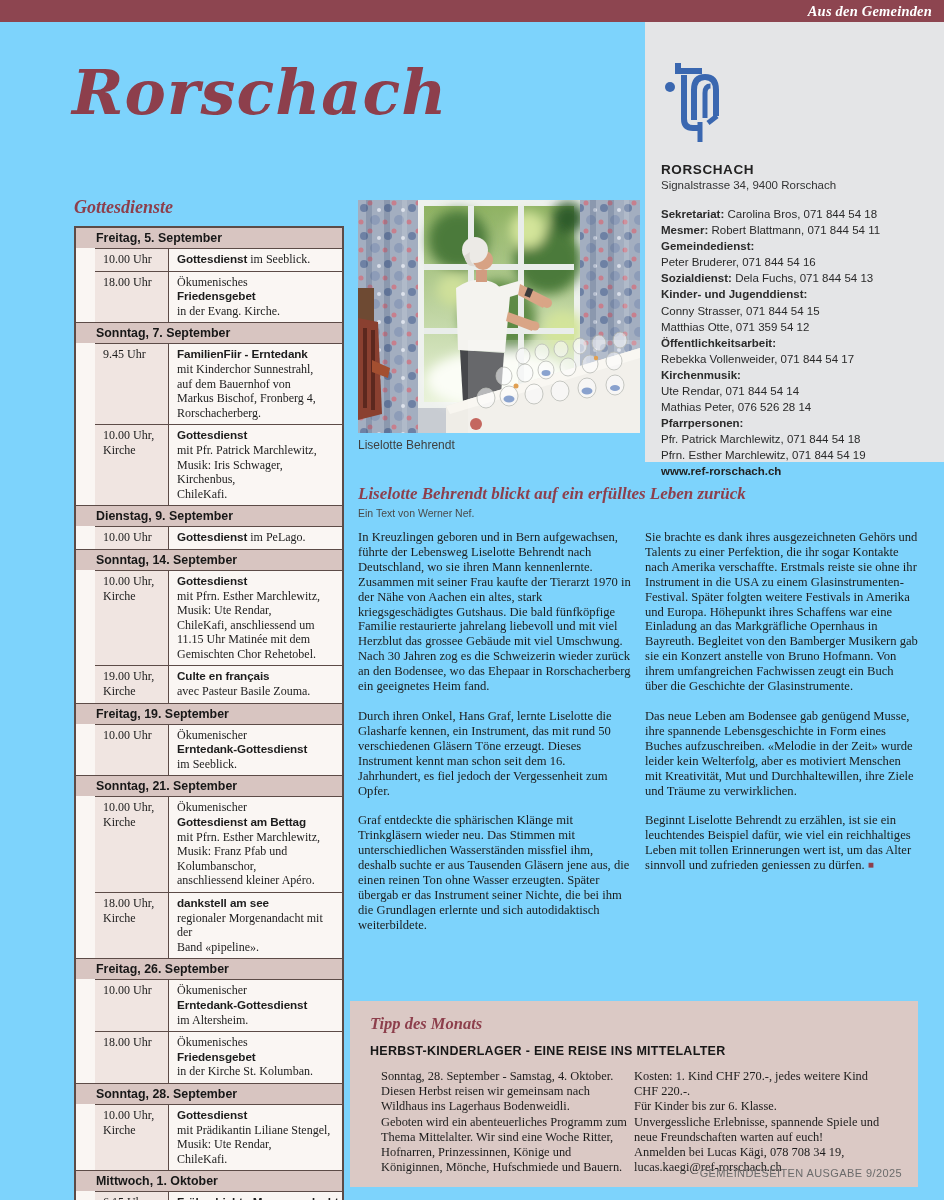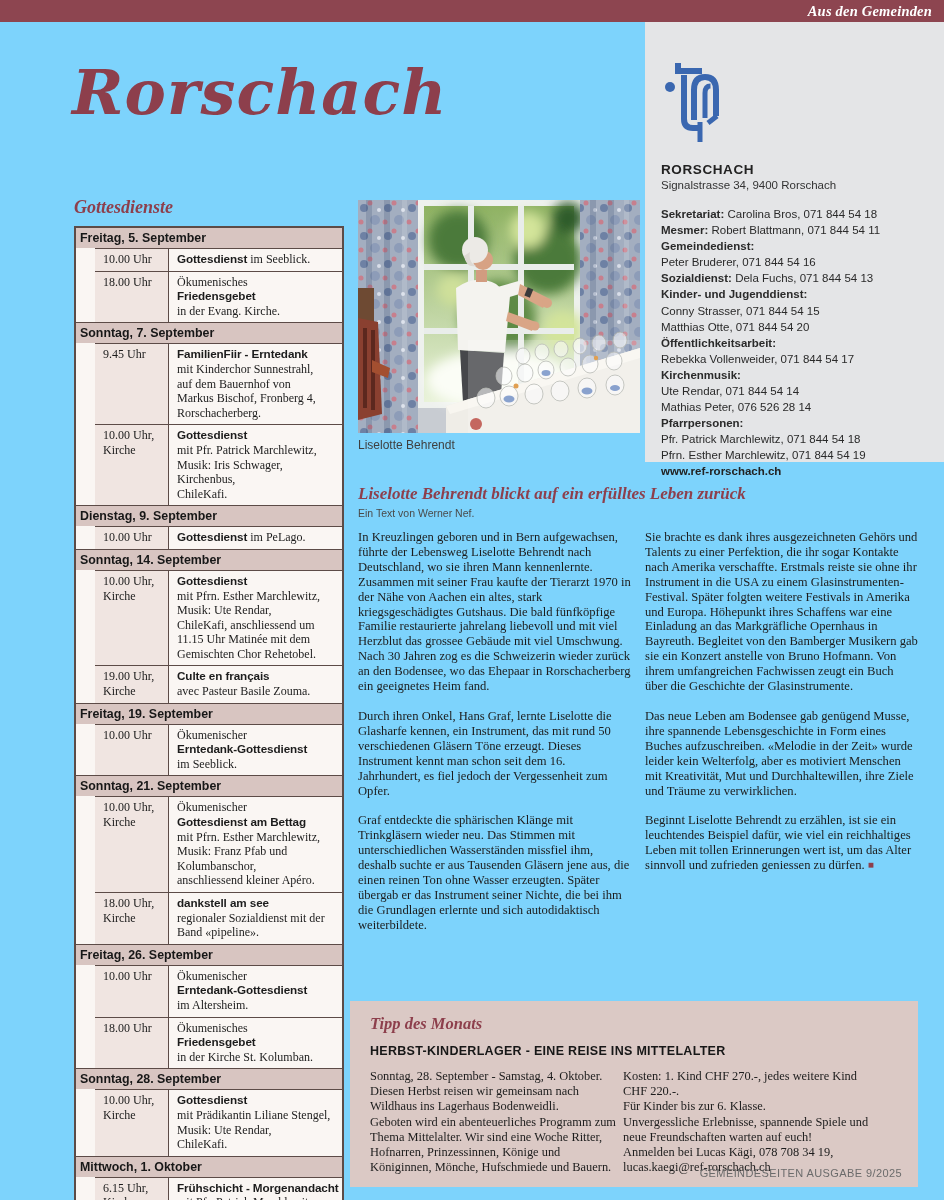--- a/index.html
+++ b/index.html
@@ -24,21 +24,21 @@
   .sb-contacts{margin-top:15px;font-size:11.5px;line-height:1.4;color:#2a2a2a;}
   .sb-line b{font-weight:bold;}
   .sb-web{font-weight:bold;font-size:11.5px;color:#222;margin-top:1px;}
 
   
   .services-h{position:absolute;left:74px;top:197px;font-family:"Liberation Serif",serif;
           font-weight:bold;font-style:italic;font-size:18px;color:#8d3f4c;}
   .services{position:absolute;left:74px;top:226px;width:270px;border:2px solid #5c4b47;
           background:#faf6f3;box-sizing:border-box;}
   .row-date{background:#d8c5c1;font-family:"Liberation Sans",sans-serif;font-weight:bold;
-          font-size:12.4px;color:#171717;padding:3px 4px;border-top:1px solid #5c4b47;}
+          font-size:12.4px;color:#171717;padding:3px 20px;border-top:1px solid #5c4b47;}
   .services > :first-child{border-top:none;}
   .row-event{display:flex;border-top:1px solid #5c4b47;margin-left:19px;}
   .cell-time{flex:none;width:74px;background:#f0e5e1;box-sizing:border-box;padding:3px 4px 4px 8px;
           font-size:12px;line-height:14.6px;border-right:1px solid #5c4b47;}
   .cell-desc{flex:1;background:#faf6f3;padding:3px 2px 4px 8px;font-size:12px;line-height:14.6px;}
   .seg-b{font-family:"Liberation Sans",sans-serif;font-weight:bold;font-size:11.7px;letter-spacing:-.1px;}
 
   
   .photo{position:absolute;left:358px;top:200px;width:282px;height:233px;overflow:hidden;background:#c8ccd2;}
   .photo-caption{position:absolute;left:358px;top:438px;font-family:"Liberation Sans",sans-serif;
@@ -55,21 +55,21 @@
   .apar{margin:0 0 15px 0;}
   .endmark{color:#8d3f4c;font-size:10px;vertical-align:1px;}
 
   
   .tipp{position:absolute;left:350px;top:1001px;width:568px;height:186px;background:#dbc9c5;
           box-sizing:border-box;padding:13px 20px;}
   .tipp-title{font-family:"Liberation Serif",serif;font-weight:bold;font-style:italic;
           font-size:16.5px;color:#8d3f4c;}
   .tipp-heading{margin-top:10px;font-family:"Liberation Sans",sans-serif;font-weight:bold;
           font-size:12.5px;letter-spacing:.3px;color:#171717;}
-  .tipp-cols{display:flex;margin-top:11px;}
+  .tipp-cols{display:flex;margin-top:11px;justify-content:center;}
   .tcol{width:253px;font-size:12.4px;line-height:15.2px;color:#1c1c1c;}
   .tpar{margin:0;}
 
   
   .footer{position:absolute;right:42px;top:1167px;font-family:"Liberation Sans",sans-serif;
           font-size:11px;letter-spacing:.4px;color:#6b6b6b;}
 </style>
 </head>
 <body>
 
@@ -98,21 +98,21 @@
     <div class="sb-name">RORSCHACH</div>
     <div class="sb-addr">Signalstrasse 34, 9400 Rorschach</div>
     <div class="sb-contacts">
         <div class="sb-line"><b>Sekretariat:</b><span> Carolina Bros, 071 844 54 18</span></div>
         <div class="sb-line"><b>Mesmer:</b><span> Robert Blattmann, 071 844 54 11</span></div>
         <div class="sb-line"><b>Gemeindedienst:</b></div>
         <div class="sb-line"><span>Peter Bruderer, 071 844 54 16</span></div>
         <div class="sb-line"><b>Sozialdienst:</b><span> Dela Fuchs, 071 844 54 13</span></div>
         <div class="sb-line"><b>Kinder- und Jugenddienst:</b></div>
         <div class="sb-line"><span>Conny Strasser, 071 844 54 15</span></div>
-        <div class="sb-line"><span>Matthias Otte, 071 844 54 20</span></div>
+        <div class="sb-line"><span>Matthias Otte, 071 359 54 12</span></div>
         <div class="sb-line"><b>Öffentlichkeitsarbeit:</b></div>
         <div class="sb-line"><span>Rebekka Vollenweider, 071 844 54 17</span></div>
         <div class="sb-line"><b>Kirchenmusik:</b></div>
         <div class="sb-line"><span>Ute Rendar, 071 844 54 14</span></div>
         <div class="sb-line"><span>Mathias Peter, 076 526 28 14</span></div>
         <div class="sb-line"><b>Pfarrpersonen:</b></div>
         <div class="sb-line"><span>Pfr. Patrick Marchlewitz, 071 844 54 18</span></div>
         <div class="sb-line"><span>Pfrn. Esther Marchlewitz, 071 844 54 19</span></div>
       </div>
     <div class="sb-web">www.ref-rorschach.ch</div>
@@ -225,21 +225,21 @@
           <div class="desc-line"><span class="seg-r">anschliessend kleiner Apéro.</span></div>
         </div>
       </div>
       <div class="row-event">
         <div class="cell-time">
           <div>18.00 Uhr,</div>
           <div>Kirche</div>
         </div>
         <div class="cell-desc">
           <div class="desc-line"><span class="seg-b">dankstell am see</span></div>
-          <div class="desc-line"><span class="seg-r">regionaler Sozialdienst mit der</span></div>
+          <div class="desc-line"><span class="seg-r">regionaler Morgenandacht mit der</span></div>
           <div class="desc-line"><span class="seg-r">Band «pipeline».</span></div>
         </div>
       </div>
       <div class="row-date">Freitag, 26. September</div>
       <div class="row-event">
         <div class="cell-time">
           <div>10.00 Uhr</div>
         </div>
         <div class="cell-desc">
           <div class="desc-line"><span class="seg-r">Ökumenischer</span></div>

